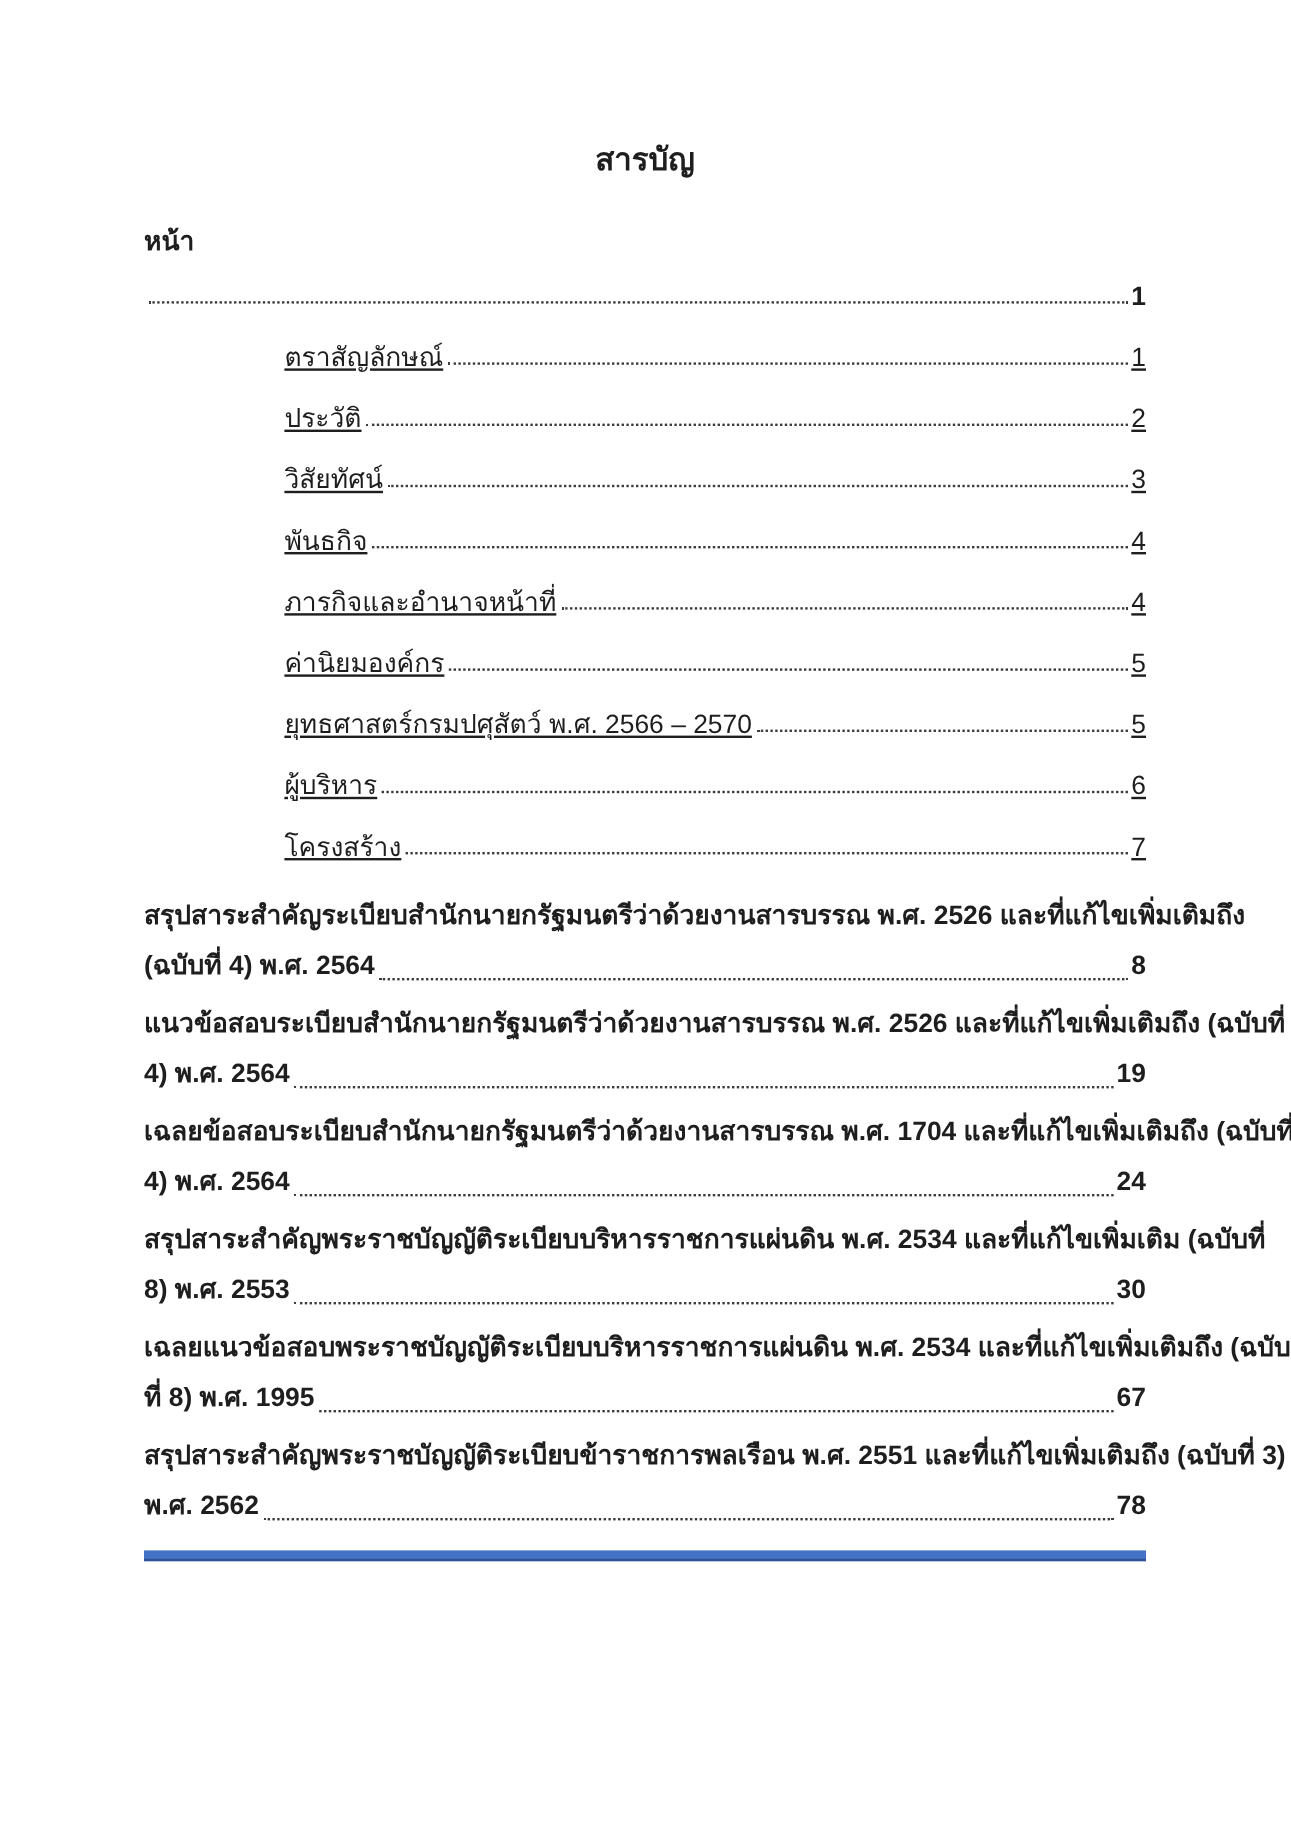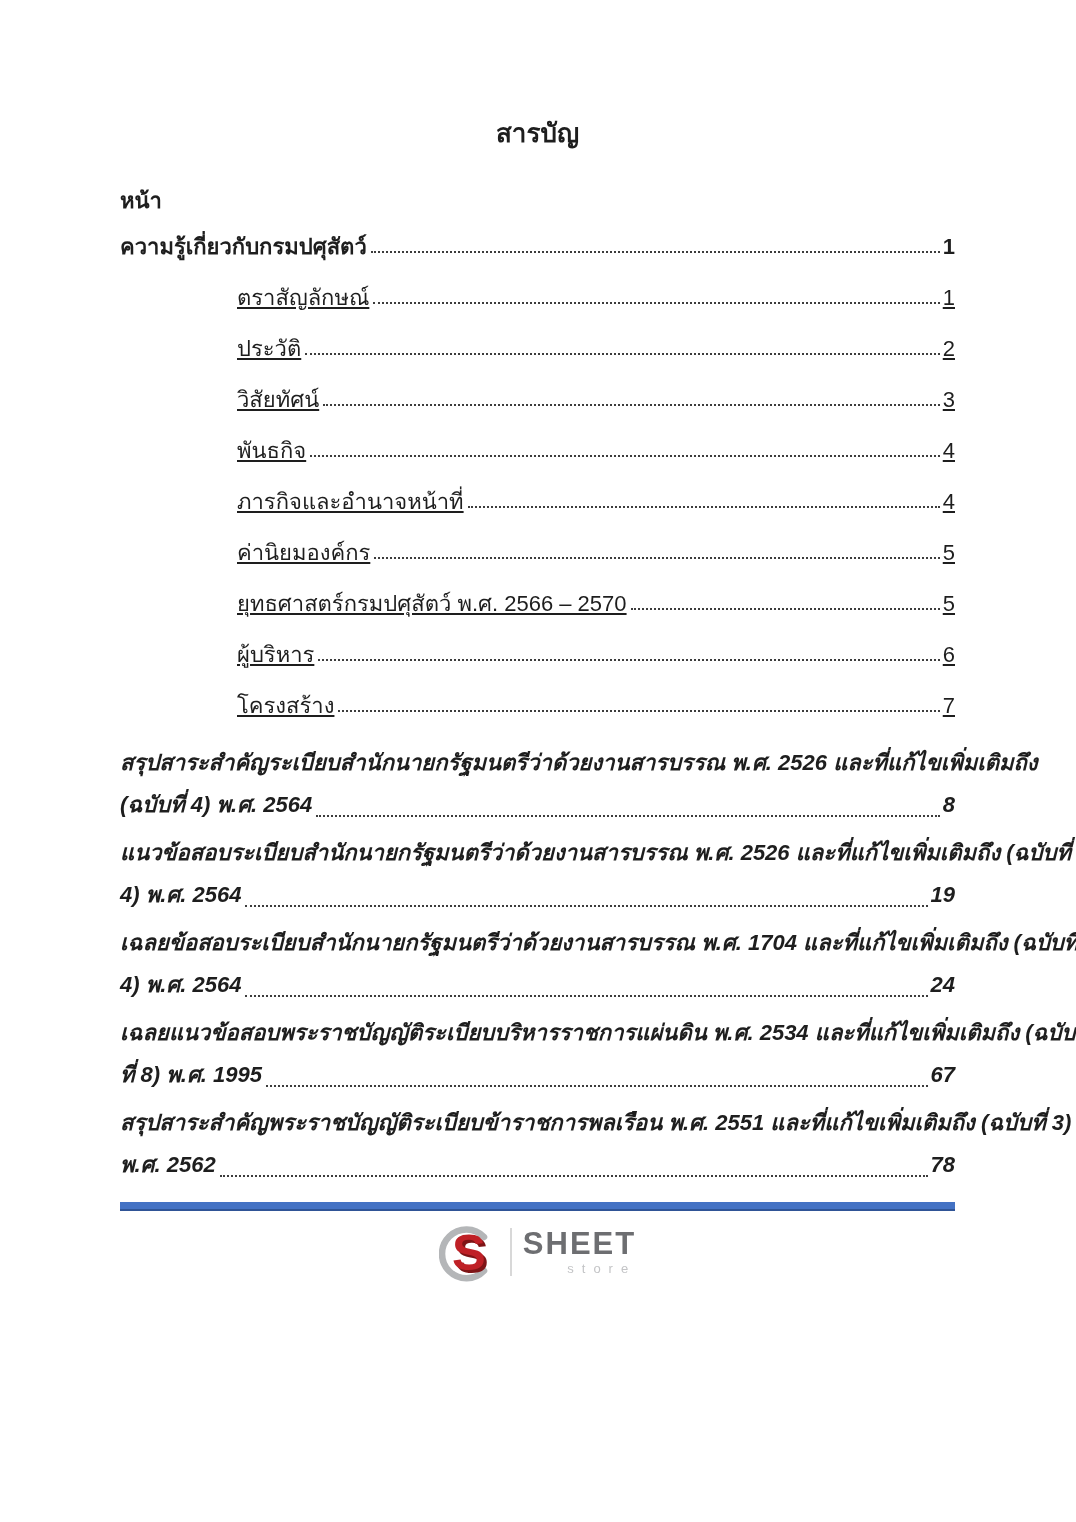--- a/index.html
+++ b/index.html
@@ -28,21 +28,21 @@
   .page-label{
     font-weight:bold;font-size:22px;line-height:30px;margin-bottom:16px;
   }
   .toc{width:100%;}
   .toc-entry{font-size:22px;font-weight:normal;}
   .toc-entry.bold{font-weight:bold;}
   .toc-entry:not(.multi){margin-bottom:21px;}
   .toc-entry.multi{margin-bottom:6px;}
   .row{display:flex;align-items:flex-end;line-height:30px;}
   .toc-entry.multi .l1,
-  .toc-entry.multi .row{line-height:42px;font-style:italic;}
+  .toc-entry.multi .row{line-height:42px;}
   .toc-entry.indent .row{padding-left:117px;text-decoration:underline;}
   .l1,.txt{white-space:nowrap;}
   .leader{
     flex:1 1 auto;min-width:24px;
     border-bottom:2.5px dotted var(--dots);
     margin:0 3px 9px 4px;
   }
   .pg{white-space:nowrap;}
   .footer-bar{
     height:9px;background:var(--accent-blue);
@@ -72,21 +72,20 @@
 
 <div class="page">
 
   <h1 class="title">สารบัญ</h1>
 
   <div class="page-label">หน้า</div>
 
   <div id="toc" class="toc">
       <div class="toc-entry bold">
         <div class="row">
-          <span class="txt">ความรู้เกี่ยวกับกรมปศุสัตว์</span>
           <span class="leader"></span>
           <span class="pg">1</span>
         </div>
       </div>
       <div class="toc-entry indent">
         <div class="row">
           <span class="txt">ตราสัญลักษณ์</span>
           <span class="leader"></span>
           <span class="pg">1</span>
         </div>
@@ -162,20 +161,28 @@
           <span class="leader"></span>
           <span class="pg">19</span>
         </div>
       </div>
       <div class="toc-entry bold multi">
         <div class="l1">เฉลยข้อสอบระเบียบสำนักนายกรัฐมนตรีว่าด้วยงานสารบรรณ พ.ศ. 1704 และที่แก้ไขเพิ่มเติมถึง (ฉบับที่</div>
         <div class="row">
           <span class="txt">4) พ.ศ. 2564</span>
           <span class="leader"></span>
           <span class="pg">24</span>
+        </div>
+      </div>
+      <div class="toc-entry bold multi">
+        <div class="l1">สรุปสาระสำคัญพระราชบัญญัติระเบียบบริหารราชการแผ่นดิน พ.ศ. 2534 และที่แก้ไขเพิ่มเติม (ฉบับที่</div>
+        <div class="row">
+          <span class="txt">8) พ.ศ. 2553</span>
+          <span class="leader"></span>
+          <span class="pg">30</span>
         </div>
       </div>
       <div class="toc-entry bold multi">
         <div class="l1">เฉลยแนวข้อสอบพระราชบัญญัติระเบียบบริหารราชการแผ่นดิน พ.ศ. 2534 และที่แก้ไขเพิ่มเติมถึง (ฉบับ</div>
         <div class="row">
           <span class="txt">ที่ 8) พ.ศ. 1995</span>
           <span class="leader"></span>
           <span class="pg">67</span>
         </div>
       </div>

